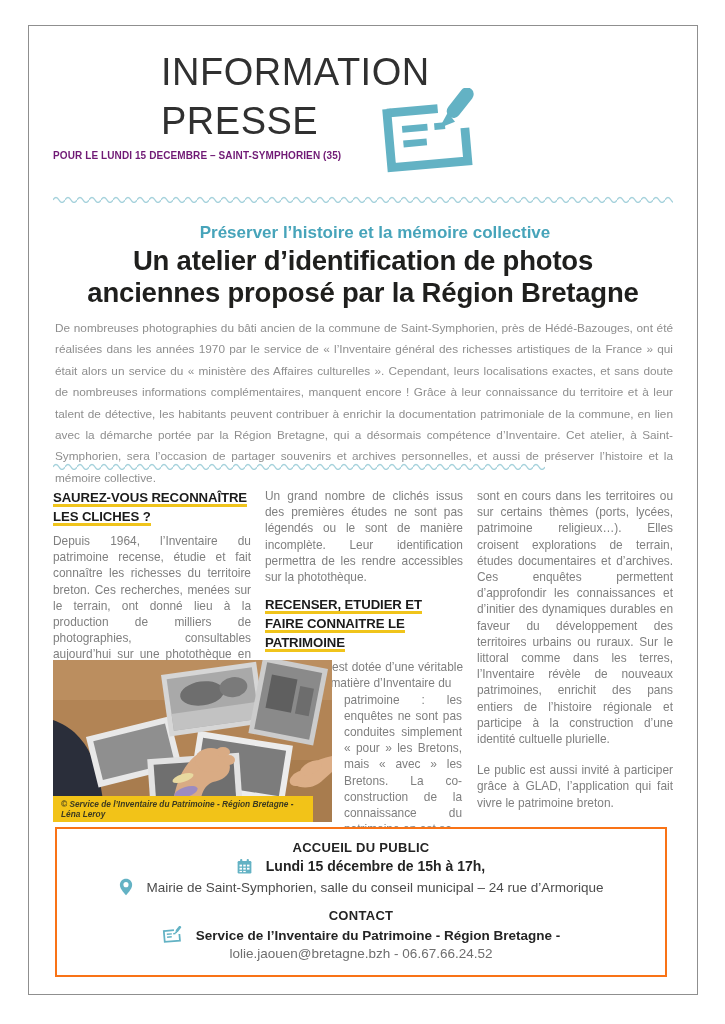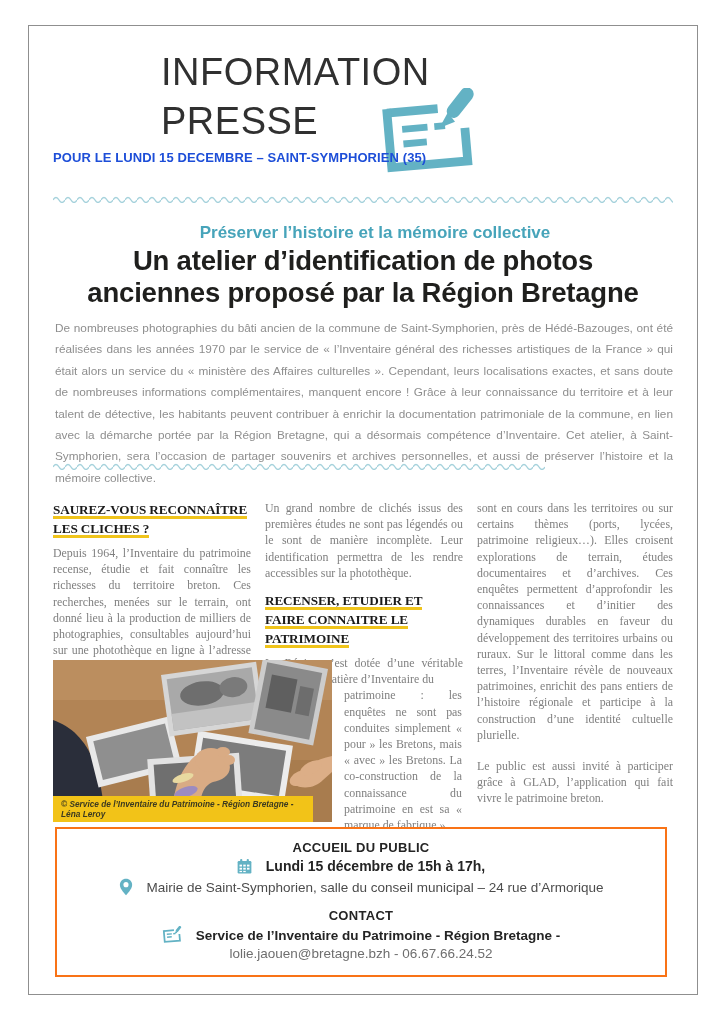--- a/index.html
+++ b/index.html
@@ -14,41 +14,41 @@
   }
   
   .logo{position:absolute;left:24px;top:23px;width:91px;height:91px;}
   .masthead{
     position:absolute;left:132px;top:22px;
     font-size:38px;font-weight:500;color:#303030;line-height:49px;letter-spacing:.5px;
   }
   .note-icon-large{position:absolute;left:350px;top:62px;width:98px;height:90px;}
   .dateline{
     position:absolute;left:24px;top:124px;
-    font-size:13px;font-weight:bold;color:#1d4ed8;letter-spacing:.1px;
+    font-size:10px;font-weight:bold;color:#701a75;letter-spacing:.1px;
   }
   .wave{position:absolute;left:24px;height:10px;}
   .wave1{top:163px;width:620px;}
   .wave2{top:430px;width:492px;}
   
   .kicker{
     position:absolute;left:36px;top:197px;width:620px;text-align:center;
     font-size:17px;font-weight:bold;color:#47a4ba;
   }
   .title{
     position:absolute;left:44px;top:219px;width:580px;text-align:center;
     font-size:27.5px;font-weight:bold;color:#1f1f1d;line-height:32px;letter-spacing:-.2px;
   }
   .intro{
     position:absolute;left:26px;top:292px;width:618px;
     font-size:11.8px;line-height:21.4px;color:#8e8e8e;text-align:justify;
   }
   
   .columns{position:absolute;left:24px;top:458px;width:620px;height:345px;}
-  .col{position:absolute;top:16px;font-size:11.9px;line-height:16.2px;color:#7f7f7f;text-align:justify;font-family:Liberation Serif, serif;}
+  .col{position:absolute;top:4px;font-size:11.9px;line-height:16.2px;color:#7f7f7f;text-align:justify;}
   .col1{left:0;width:198px;}
   .col2{left:212px;width:198px;}
   .col3{left:424px;width:196px;}
   .col-heading{
     display:inline;font-size:13.2px;line-height:19px;font-weight:bold;color:#1b1b1b;
     text-align:left;letter-spacing:-.1px;
     background-image:linear-gradient(#f0c41b,#f0c41b);
     background-size:100% 3.5px;background-position:0 100%;background-repeat:no-repeat;
     padding-bottom:2px;
     -webkit-box-decoration-break:clone;box-decoration-break:clone;

